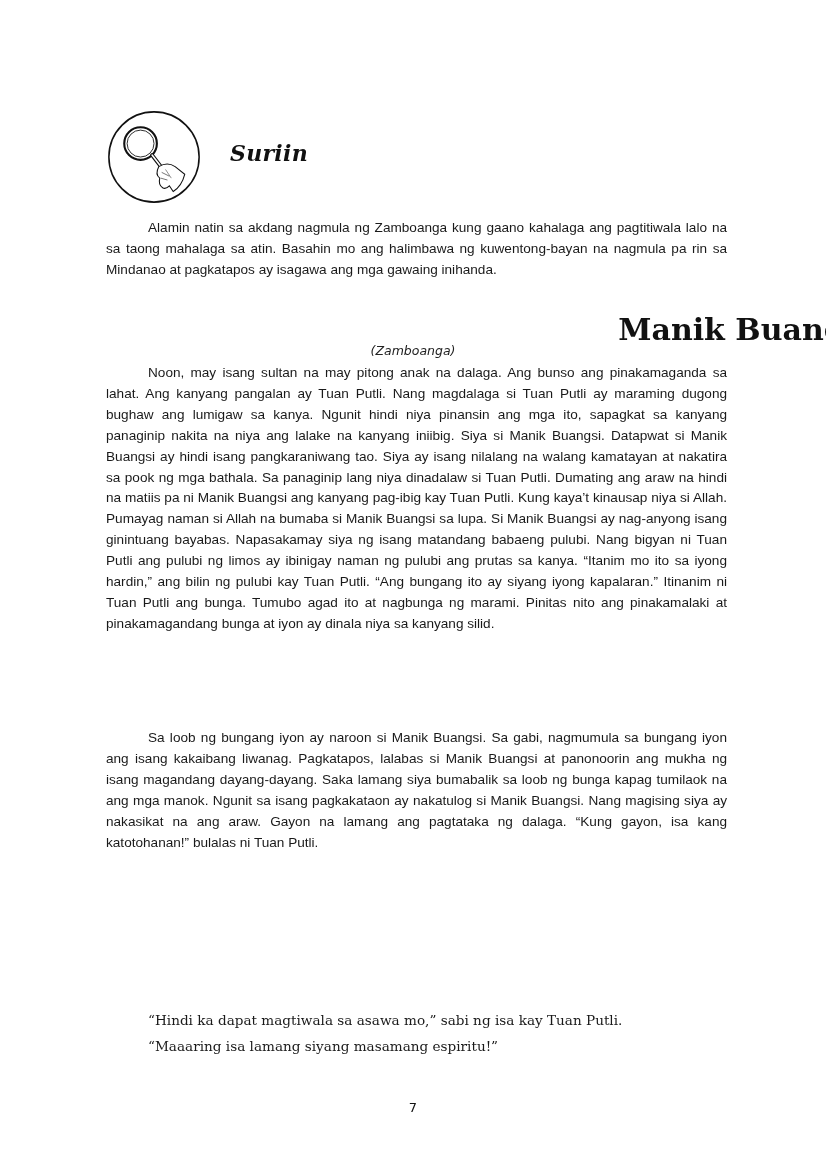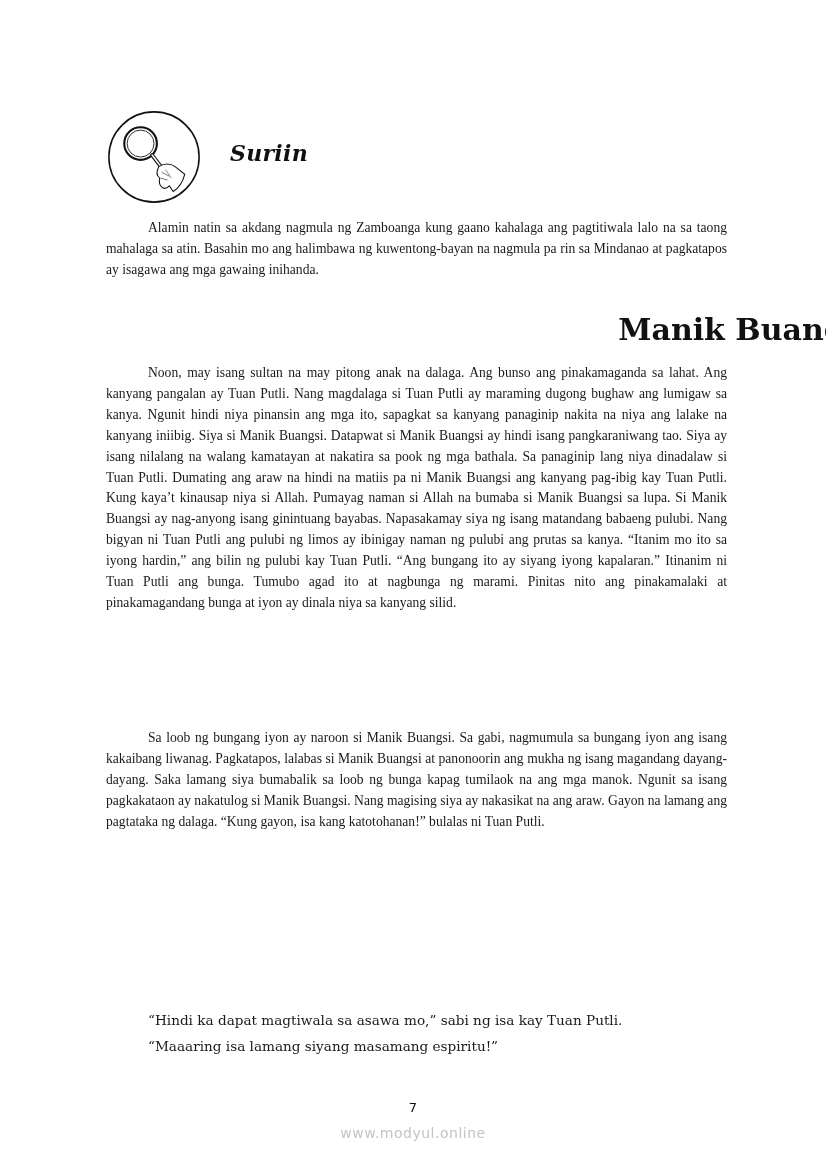--- a/index.html
+++ b/index.html
@@ -41,21 +41,21 @@
       font-weight: bold;
       font-style: italic;
       font-size: 22px;
       color: #111;
       letter-spacing: 0.3px;
     }
     .body-text {
       position: absolute;
       left: 106px;
       width: 621px;
-      font-family: Liberation Serif, serif;
+      font-family: Liberation Sans, sans-serif;
       font-size: 13.6px;
       line-height: 20.9px;
       text-align: justify;
       color: #1a1a1a;
       margin: 0;
     }
     .indent {
       text-indent: 42px;
     }
     .intro { top: 218px; }
@@ -137,23 +137,23 @@
       <path d="M58 66 L66 70 M57 72 L64 74" stroke="#111" stroke-width="0.6" fill="none"></path>
       <path d="M62 63 L68 72" stroke="#111" stroke-width="0.5" fill="none"></path>
     </svg>
   </div>
 
   <div class="section-title">Suriin</div>
 
   <p class="body-text indent intro">Alamin natin sa akdang nagmula ng Zamboanga kung gaano kahalaga ang pagtitiwala lalo na sa taong mahalaga sa atin. Basahin mo ang halimbawa ng kuwentong-bayan na nagmula pa rin sa Mindanao at pagkatapos ay isagawa ang mga gawaing inihanda.</p>
 
   <div class="story-title">Manik Buangsi</div>
+  <div class="story-subtitle">(Zamboanga)</div>
 
   <p class="body-text indent p1">Noon, may isang sultan na may pitong anak na dalaga. Ang bunso ang pinakamaganda sa lahat. Ang kanyang pangalan ay Tuan Putli. Nang magdalaga si Tuan Putli ay maraming dugong bughaw ang lumigaw sa kanya. Ngunit hindi niya pinansin ang mga ito, sapagkat sa kanyang panaginip nakita na niya ang lalake na kanyang iniibig. Siya si Manik Buangsi. Datapwat si Manik Buangsi ay hindi isang pangkaraniwang tao. Siya ay isang nilalang na walang kamatayan at nakatira sa pook ng mga bathala. Sa panaginip lang niya dinadalaw si Tuan Putli. Dumating ang araw na hindi na matiis pa ni Manik Buangsi ang kanyang pag-ibig kay Tuan Putli. Kung kaya’t kinausap niya si Allah. Pumayag naman si Allah na bumaba si Manik Buangsi sa lupa. Si Manik Buangsi ay nag-anyong isang ginintuang bayabas. Napasakamay siya ng isang matandang babaeng pulubi. Nang bigyan ni Tuan Putli ang pulubi ng limos ay ibinigay naman ng pulubi ang prutas sa kanya. “Itanim mo ito sa iyong hardin,” ang bilin ng pulubi kay Tuan Putli. “Ang bungang ito ay siyang iyong kapalaran.” Itinanim ni Tuan Putli ang bunga. Tumubo agad ito at nagbunga ng marami. Pinitas nito ang pinakamalaki at pinakamagandang bunga at iyon ay dinala niya sa kanyang silid.</p>
   <p class="body-text indent p2">Sa loob ng bungang iyon ay naroon si Manik Buangsi. Sa gabi, nagmumula sa bungang iyon ang isang kakaibang liwanag. Pagkatapos, lalabas si Manik Buangsi at panonoorin ang mukha ng isang magandang dayang-dayang. Saka lamang siya bumabalik sa loob ng bunga kapag tumilaok na ang mga manok. Ngunit sa isang pagkakataon ay nakatulog si Manik Buangsi. Nang magising siya ay nakasikat na ang araw. Gayon na lamang ang pagtataka ng dalaga. “Kung gayon, isa kang katotohanan!” bulalas ni Tuan Putli.</p>
 
   <p class="dialogue d2">“Maaaring isa lamang siyang masamang espiritu!”</p>
   <p class="dialogue d1">“Hindi ka dapat magtiwala sa asawa mo,” sabi ng isa kay Tuan Putli.</p>
 
   <div class="page-number">7</div>
-  <div class="watermark">www.modyul.online</div>
 
 </div>
 
 </body></html>

